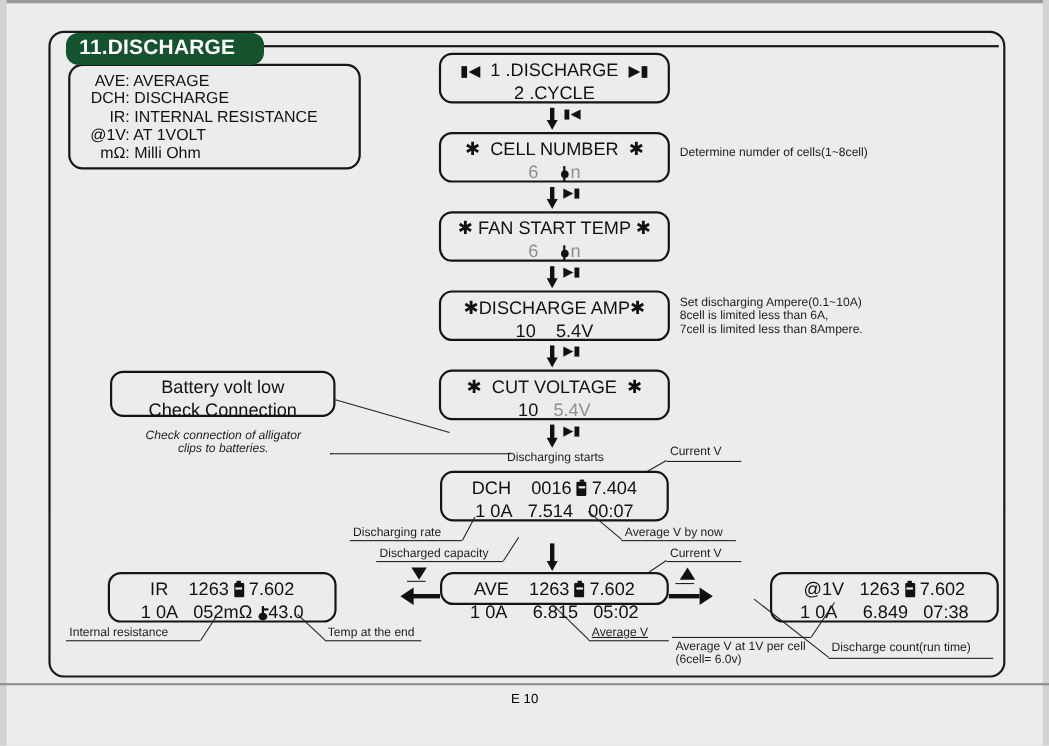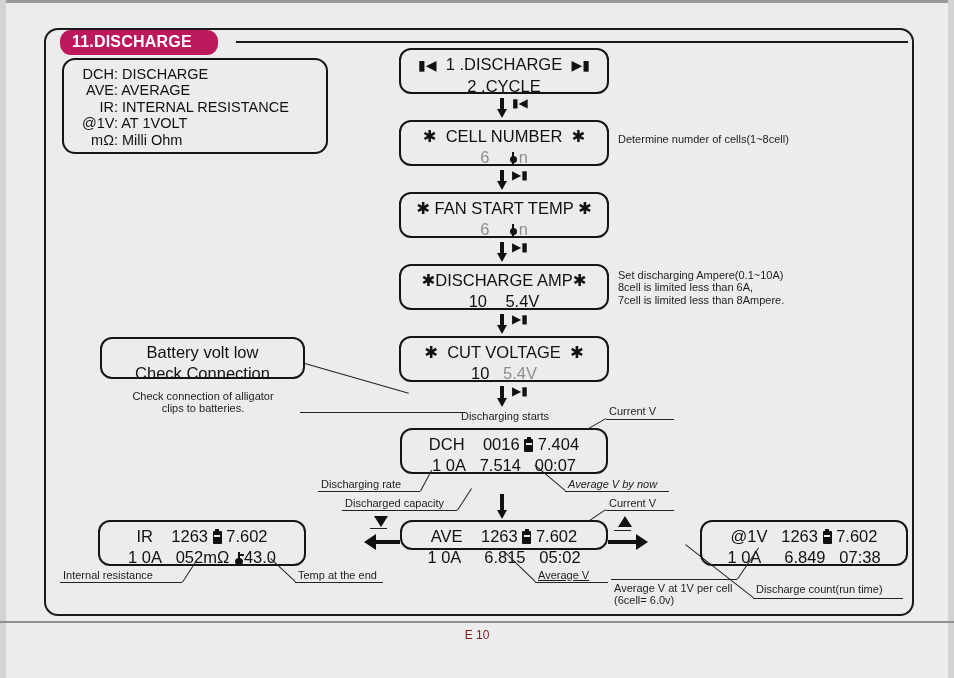--- a/index.html
+++ b/index.html
@@ -3,21 +3,21 @@
 <meta charset="utf-8">
 <style>
   html,body{margin:0;padding:0;background:#e9e9e9;}
   body{font-family:"Liberation Sans",sans-serif;}
   #page{position:relative;width:954px;height:678px;background:#ececec;overflow:hidden;}
 
   
   .frame{position:absolute;left:44px;top:28px;width:866px;height:584px;border:2px solid #1a1a1a;border-radius:14px;background:#ececec;}
 
   
-  .title-pill{position:absolute;left:60px;top:30px;background:#be185d;color:#fff;border-radius:11px;padding:3px 26px 4px 12px;font-size:16px;font-weight:bold;letter-spacing:.2px;z-index:5;font-family:"Liberation Sans",sans-serif;}
+  .title-pill{position:absolute;left:60px;top:30px;background:#14532d;color:#fff;border-radius:11px;padding:3px 26px 4px 12px;font-size:19px;font-weight:bold;letter-spacing:.2px;z-index:5;font-family:"Liberation Sans",sans-serif;}
   .title-rule{position:absolute;left:236px;top:41px;width:672px;height:2px;background:#1a1a1a;z-index:4;}
 
   
   .legend{position:absolute;left:62px;top:58px;width:262px;height:86px;border:2px solid #151515;border-radius:13px;background:#ececec;padding:6px 0 0 0;}
   .legend-row{font-size:14.5px;color:#111;line-height:16.4px;white-space:pre;padding-left:8px;}
   .legend-row .lbl{display:inline-block;width:46px;text-align:right;}
 
   
   .lcd{position:absolute;border:2px solid #151515;border-radius:12px;background:#ececec;box-sizing:border-box;}
   .lcd .l1,.lcd .l2{white-space:pre;font-size:16.5px;color:#111;line-height:20px;text-align:center;font-family:"Liberation Sans",sans-serif;}
@@ -30,21 +30,21 @@
   .arr .head{position:absolute;left:0;width:0;height:0;border-left:5.5px solid transparent;border-right:5.5px solid transparent;border-top:9px solid #111;}
 
   .navicon{position:absolute;font-size:12px;color:#111;line-height:12px;}
 
   
   .note{position:absolute;font-size:11px;color:#1d1d1d;line-height:12.4px;white-space:pre;font-family:"Liberation Sans",sans-serif;}
   .note.c{text-align:center;}
   .ul{position:absolute;height:1px;background:#222;}
   .ld{position:absolute;background:#222;transform-origin:0 0;height:1px;}
 
-  .footer{position:absolute;left:0;top:628px;width:954px;text-align:center;font-size:12px;color:#7f1d1d;}
+  .footer{position:absolute;left:0;top:628px;width:954px;text-align:center;font-size:12px;color:#000000;}
   .hr-top{position:absolute;left:0;top:0;width:954px;height:3px;background:#9a9a9a;}
   .hr-bot{position:absolute;left:0;top:621px;width:954px;height:2px;background:#8f8f8f;}
   .side-l{position:absolute;left:0;top:0;width:6px;height:678px;background:#d3d3d3;}
   .side-r{position:absolute;right:0;top:0;width:6px;height:678px;background:#d3d3d3;}
 
   .batt{display:inline-block;width:9px;height:13px;background:#111;position:relative;vertical-align:-2px;border-radius:1px;}
   .batt:before{content:"";position:absolute;left:2.5px;top:-2px;width:4px;height:2px;background:#111;}
   .batt:after{content:"";position:absolute;left:1.5px;top:4px;width:6px;height:2px;background:#ececec;}
   .fan{display:inline-block;width:11px;height:13px;position:relative;vertical-align:-2px;}
   .fan i{position:absolute;left:2px;top:4px;width:7px;height:7px;background:#111;border-radius:50%;}
@@ -66,22 +66,22 @@
 <div id="page">
   <div class="hr-top"></div>
   <div class="side-l"></div>
   <div class="side-r"></div>
 
   <div class="frame"></div>
   <div class="title-rule"></div>
   <div class="title-pill">11.DISCHARGE</div>
 
   <div class="legend">
+    <div class="legend-row"><span class="lbl">AVE:</span> <span>AVERAGE</span></div>
     <div class="legend-row"><span class="lbl">DCH:</span> <span>DISCHARGE</span></div>
-    <div class="legend-row"><span class="lbl">AVE:</span> <span>AVERAGE</span></div>
     <div class="legend-row"><span class="lbl">IR:</span> <span>INTERNAL RESISTANCE</span></div>
     <div class="legend-row"><span class="lbl">@1V:</span> <span>AT 1VOLT</span></div>
     <div class="legend-row"><span class="lbl">mΩ:</span> <span>Milli Ohm</span></div>
   </div>
 
   <div class="lcd" style="left:399px;top:48px;width:210px;height:46px;padding-top:4px;">
     <div class="l1"><span style="font-size:14px">▮◀</span>&nbsp;&nbsp;<span>1 .DISCHARGE</span>&nbsp;&nbsp;<span style="font-size:14px">▶▮</span></div>
     <div class="l2">2 .CYCLE</div>
   </div>
 
@@ -136,21 +136,21 @@
   <div class="arr" style="left:497px;top:386px;height:22px;">
     <div class="stem" style="height:13px;"></div>
       <div class="head" style="top:12px;"></div>
   </div>
   <div class="navicon" style="left:512px;top:385px;">▶▮</div>
 
   <div class="lcd" style="left:100px;top:337px;width:205px;height:42px;padding-top:3px;">
     <div class="l1">Battery volt low</div>
     <div class="l2">Check Connection</div>
   </div>
-  <div class="note c" style="left:105px;top:390px;width:196px;">Check connection of alligator
+  <div class="note c" style="left:105px;top:390px;width:196px;font-style:italic;">Check connection of alligator
 clips to batteries.</div>
 
   <div class="ld" style="left:305px;top:363px;width:108px;transform:rotate(16deg);"></div>
   <div class="ul" style="left:300px;top:412px;width:165px;"></div>
   <div class="ld" style="left:300px;top:412px;width:1px;height:1px;"></div>
 
   <div class="note c" style="left:430px;top:410px;width:150px;">Discharging starts</div>
 
   <div class="note" style="left:609px;top:405px;">Current V</div>
   <div class="ul" style="left:606px;top:419px;width:68px;"></div>
@@ -158,21 +158,21 @@
 
   <div class="lcd" style="left:400px;top:428px;width:208px;height:46px;padding-top:4px;">
     <div class="l1"><span>DCH</span>&nbsp;&nbsp;&nbsp;&nbsp;<span>0016</span> <span class="batt"></span> <span>7.404</span></div>
     <div class="l2"><span>1 0A</span>&nbsp;&nbsp;&nbsp;<span>7.514</span>&nbsp;&nbsp;&nbsp;<span>00:07</span></div>
   </div>
 
   <div class="note" style="left:321px;top:478px;">Discharging rate</div>
   <div class="ul" style="left:318px;top:491px;width:102px;"></div>
   <div class="ld" style="left:420px;top:491px;width:24px;transform:rotate(-62deg);"></div>
 
-  <div class="note" style="left:568px;top:478px;font-style:italic;">Average V by now</div>
+  <div class="note" style="left:568px;top:478px;">Average V by now</div>
   <div class="ul" style="left:565px;top:491px;width:104px;"></div>
   <div class="ld" style="left:565px;top:491px;width:40px;transform:rotate(-140deg);"></div>
 
   <div class="arr" style="left:497px;top:494px;height:26px;">
     <div class="stem" style="height:17px;"></div>
       <div class="head" style="top:16px;"></div>
   </div>
 
   <div class="note" style="left:345px;top:497px;">Discharged capacity</div>
   <div class="ul" style="left:342px;top:510px;width:115px;"></div>

